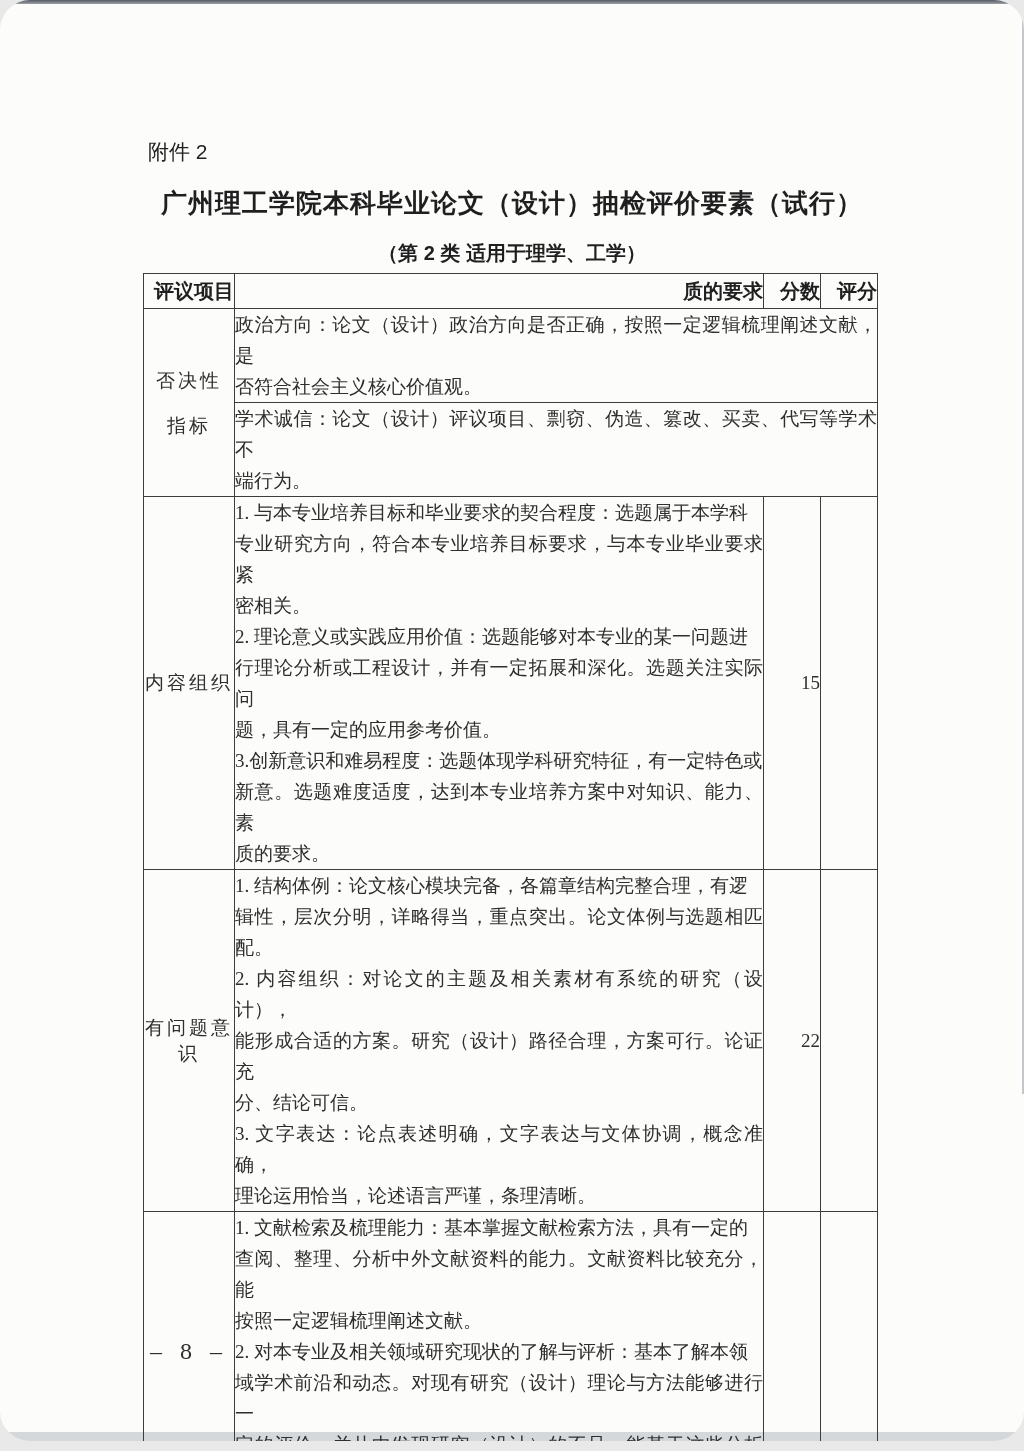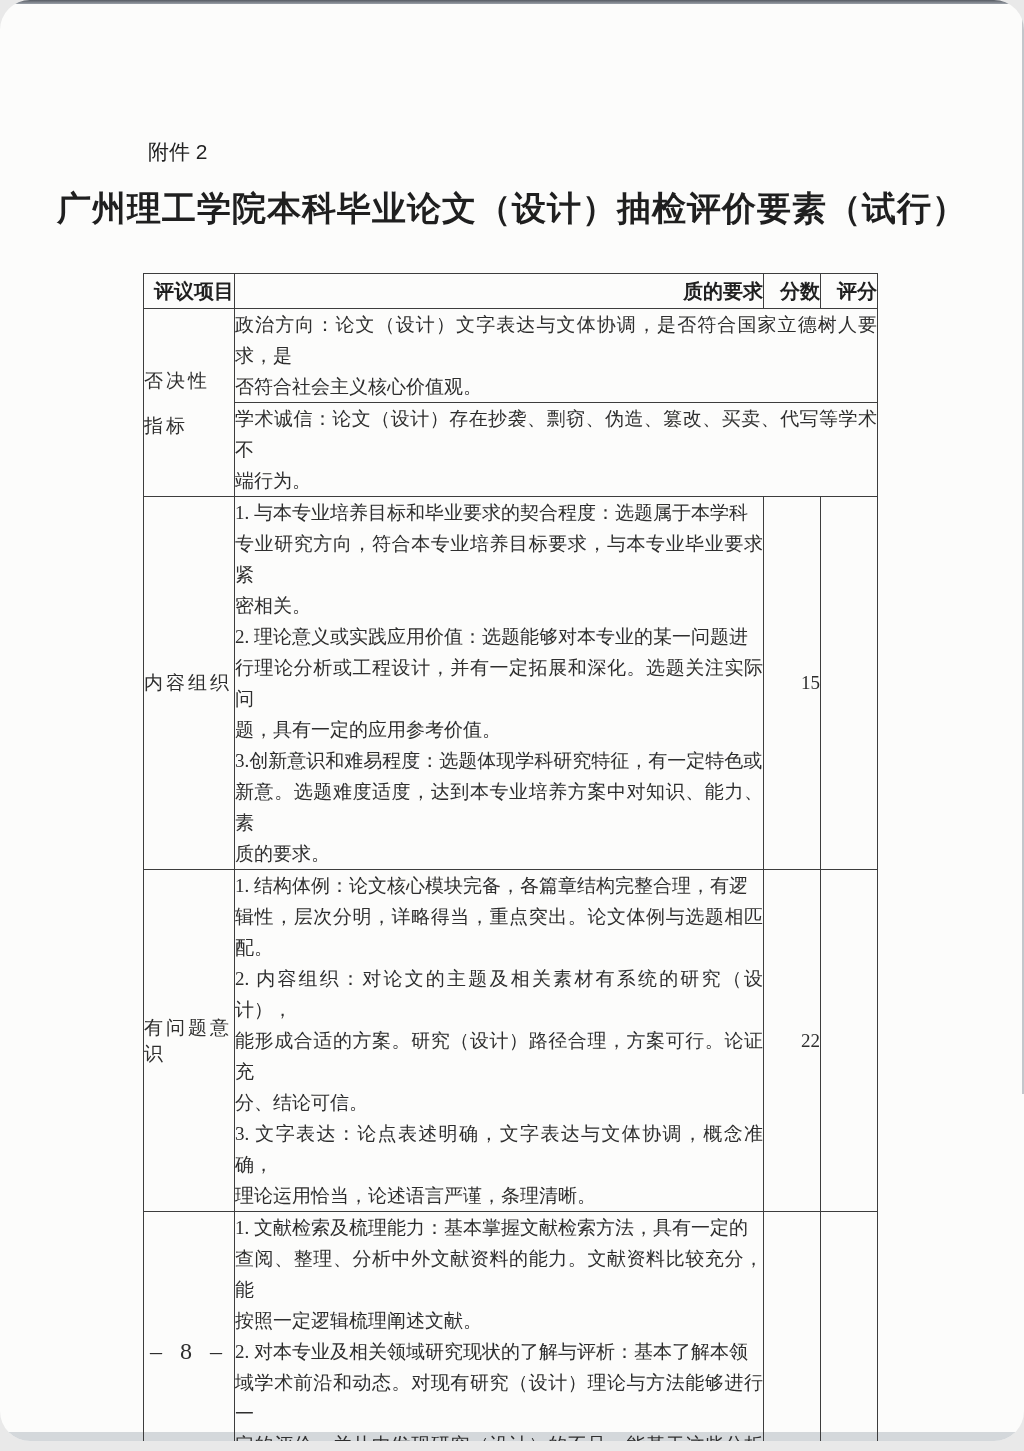--- a/index.html
+++ b/index.html
@@ -32,21 +32,21 @@
 
   .attachment-label{
     position:absolute;left:148px;top:138px;
     font-family:"Liberation Sans","DejaVu Sans",sans-serif;
     font-size:21px;color:#222;
   }
   .doc-title{
     position:absolute;left:0;top:186px;width:1024px;
     text-align:center;
     font-family:"Liberation Sans","DejaVu Sans",sans-serif;
-    font-size:34px;font-weight:700;color:#1f1f1f;
+    font-size:26px;font-weight:700;color:#1f1f1f;
     letter-spacing:1px;
   }
   .doc-subtitle{
     position:absolute;left:0;top:240px;width:1024px;
     text-align:center;
     font-family:"Liberation Sans","DejaVu Sans",sans-serif;
     font-size:20px;font-weight:700;color:#1f1f1f;
   }
 
   table.eval-table{
@@ -62,20 +62,21 @@
     font-size:19px;
     color:#2e2e2e;
   }
   tr.header-row td{
     height:34px;
     text-align:right;
     font-family:"Liberation Sans","DejaVu Sans",sans-serif;
     font-weight:700;font-size:20px;color:#1f1f1f;
   }
   td.item-cell{
+    text-align:center;
     letter-spacing:3px;
     white-space:pre-line;
     margin-top:40px;
   }
   td.veto-cell{ line-height:45px; }
   td.criteria-cell{
     white-space:pre-line;
     line-height:31px;
     padding:2px 8px 2px 10px;
     text-align:justify;
@@ -97,43 +98,44 @@
 <body>
 
 <div class="scan-page">
 
   <div class="scan-edge-top"></div>
   <div class="scan-edge-right"></div>
   <div class="scan-edge-bottom"></div>
 
   <div class="attachment-label">附件 2</div>
   <div class="doc-title">广州理工学院本科毕业论文（设计）抽检评价要素（试行）</div>
+  <div class="doc-subtitle">（第 2 类 适用于理学、工学）</div>
 
   <table class="eval-table">
     <colgroup>
       <col style="width:91px">
         <col style="width:529px">
         <col style="width:57px">
         <col style="width:57px">
     </colgroup>
     <tbody>
       <tr class="header-row">
         <td>评议项目</td>
         <td>质的要求</td>
         <td>分数</td>
         <td>评分</td>
       </tr>
       <tr class="row-veto-a">
         <td class="item-cell veto-cell" rowspan="2">否决性
 指标</td>
-        <td class="criteria-cell" colspan="3">政治方向：论文（设计）文字表达与文体协调，是否符合国家立德树人要求，是
+        <td class="criteria-cell" colspan="3">政治方向：论文（设计）政治方向是否正确，按照一定逻辑梳理阐述文献，是
 否符合社会主义核心价值观。</td>
       </tr>
       <tr class="row-veto-b">
-        <td class="criteria-cell" colspan="3">学术诚信：论文（设计）存在抄袭、剽窃、伪造、篡改、买卖、代写等学术不
+        <td class="criteria-cell" colspan="3">学术诚信：论文（设计）评议项目、剽窃、伪造、篡改、买卖、代写等学术不
 端行为。</td>
       </tr>
       <tr class="row-topic">
         <td class="item-cell">内容组织</td>
         <td class="criteria-cell">1. 与本专业培养目标和毕业要求的契合程度：选题属于本学科
 专业研究方向，符合本专业培养目标要求，与本专业毕业要求紧
 密相关。
 2. 理论意义或实践应用价值：选题能够对本专业的某一问题进
 行理论分析或工程设计，并有一定拓展和深化。选题关注实际问
 题，具有一定的应用参考价值。

